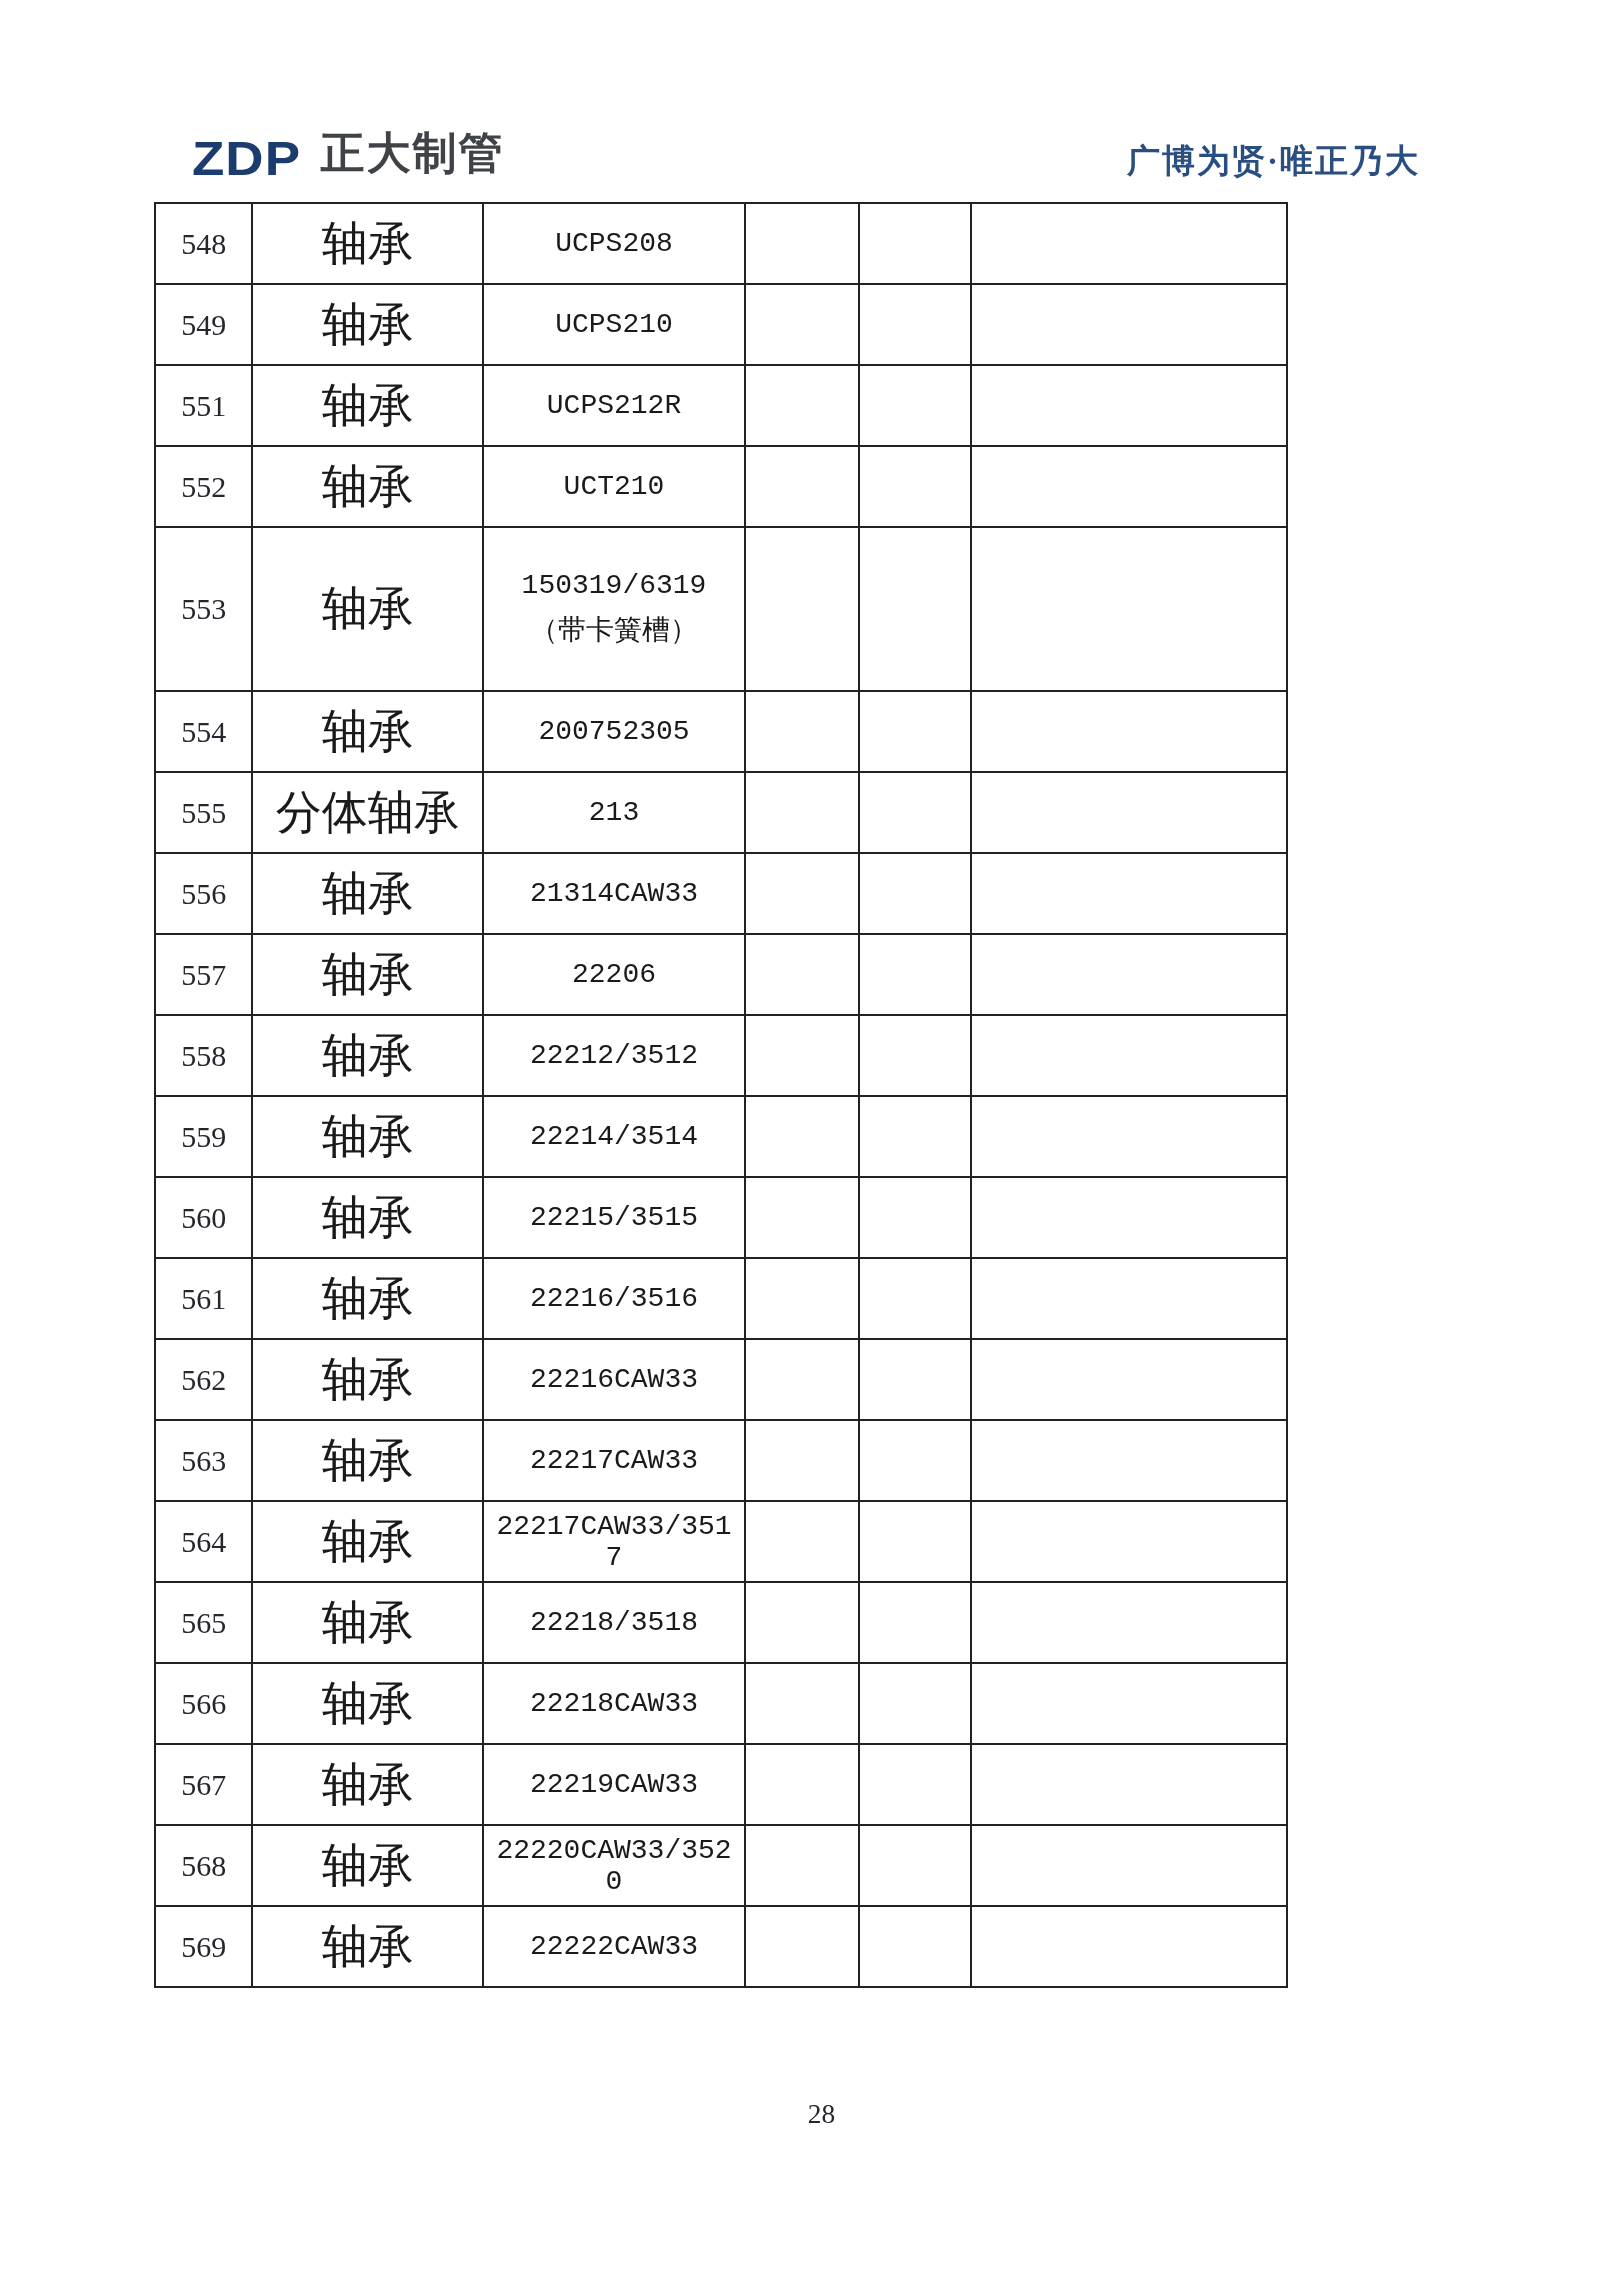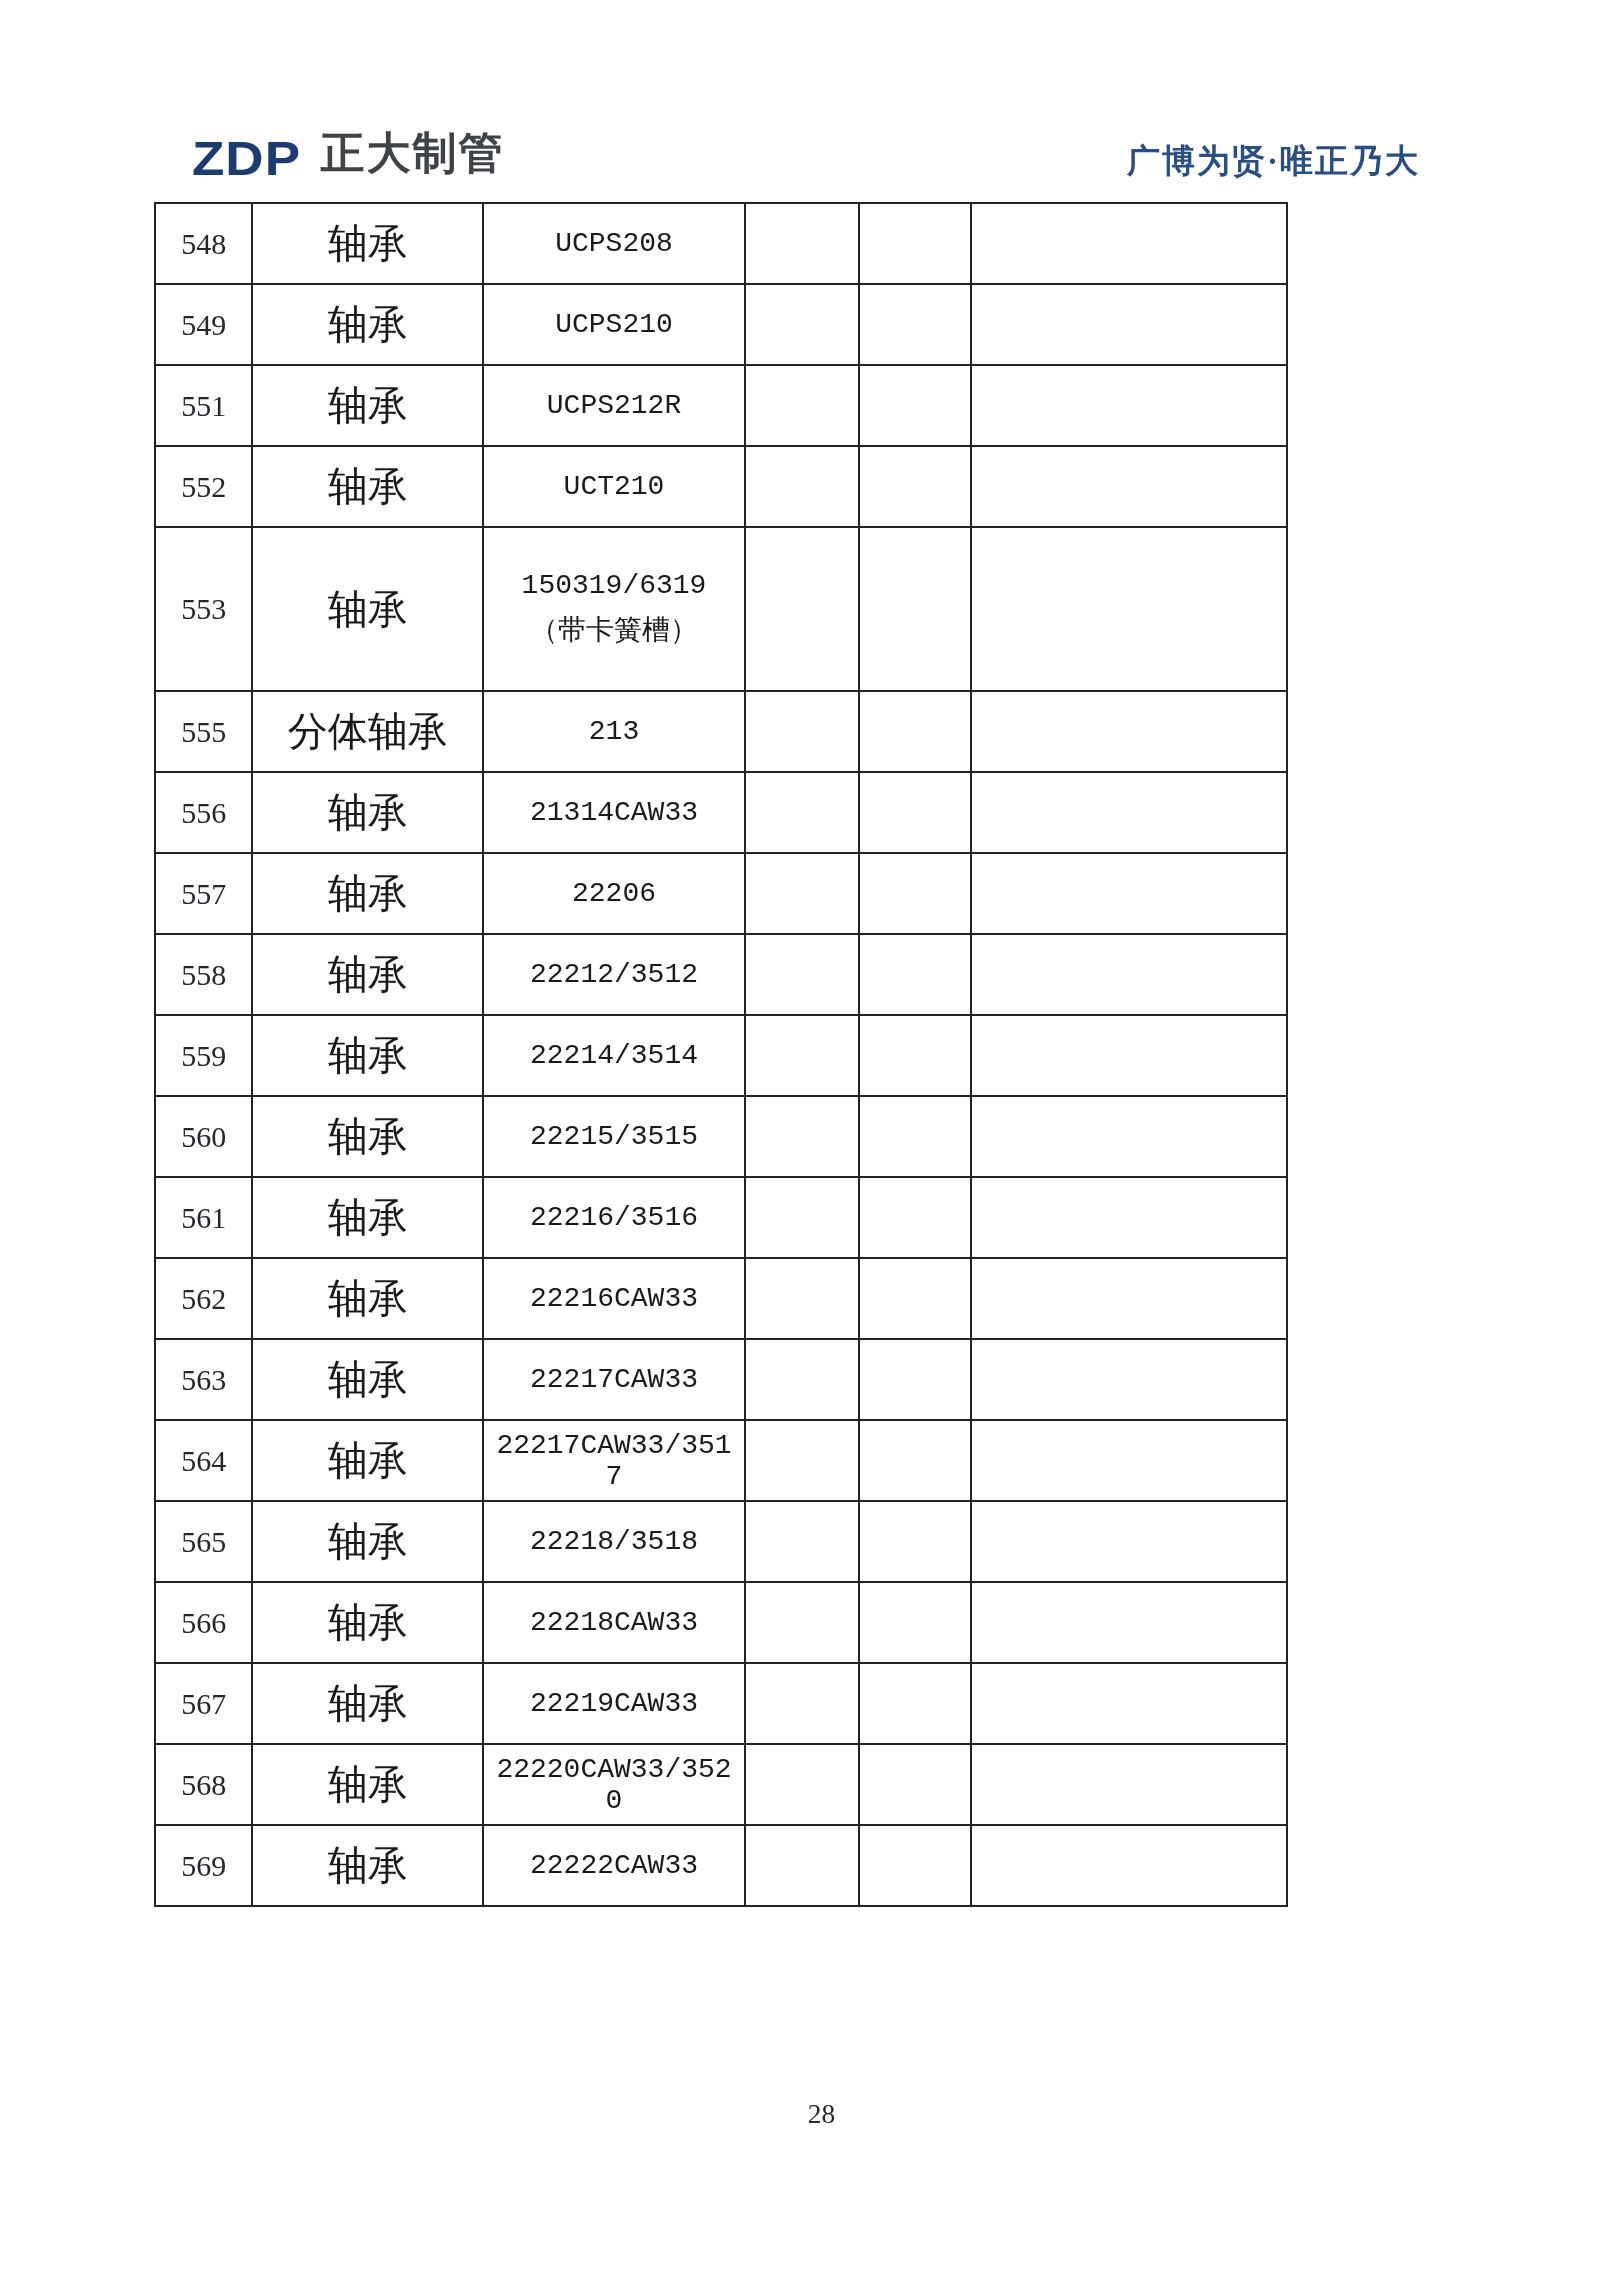--- a/index.html
+++ b/index.html
@@ -63,21 +63,21 @@
     text-align:center;vertical-align:middle;
     overflow:hidden;
   }
   table.parts tr{height:81px;}
   table.parts tr.tall{height:164px;}
   .c-no{
     font-size:30px;
     color:#26262e;
   }
   .c-name{
-    font-size:40px;
+    font-size:46px;
     color:var(--text-color);
   }
   .c-model{
     font-family:"Liberation Mono","DejaVu Sans Mono",monospace;
     font-size:28px;
     color:var(--text-color);
     word-break:break-all;
     margin-top:47px;
   }
   tr.tall .c-model{line-height:46px;padding:0 13.7px;}
@@ -157,20 +157,28 @@
   </tr>
         <tr class="tall">
     <td class="c-no">553</td>
     <td class="c-name">轴承</td>
     <td class="c-model">150319/6319（带卡簧槽）</td>
     <td class="c-blank"></td>
     <td class="c-blank"></td>
     <td class="c-blank"></td>
   </tr>
         <tr>
+    <td class="c-no">554</td>
+    <td class="c-name">轴承</td>
+    <td class="c-model">200752305</td>
+    <td class="c-blank"></td>
+    <td class="c-blank"></td>
+    <td class="c-blank"></td>
+  </tr>
+        <tr>
     <td class="c-no">555</td>
     <td class="c-name">分体轴承</td>
     <td class="c-model">213</td>
     <td class="c-blank"></td>
     <td class="c-blank"></td>
     <td class="c-blank"></td>
   </tr>
         <tr>
     <td class="c-no">556</td>
     <td class="c-name">轴承</td>

